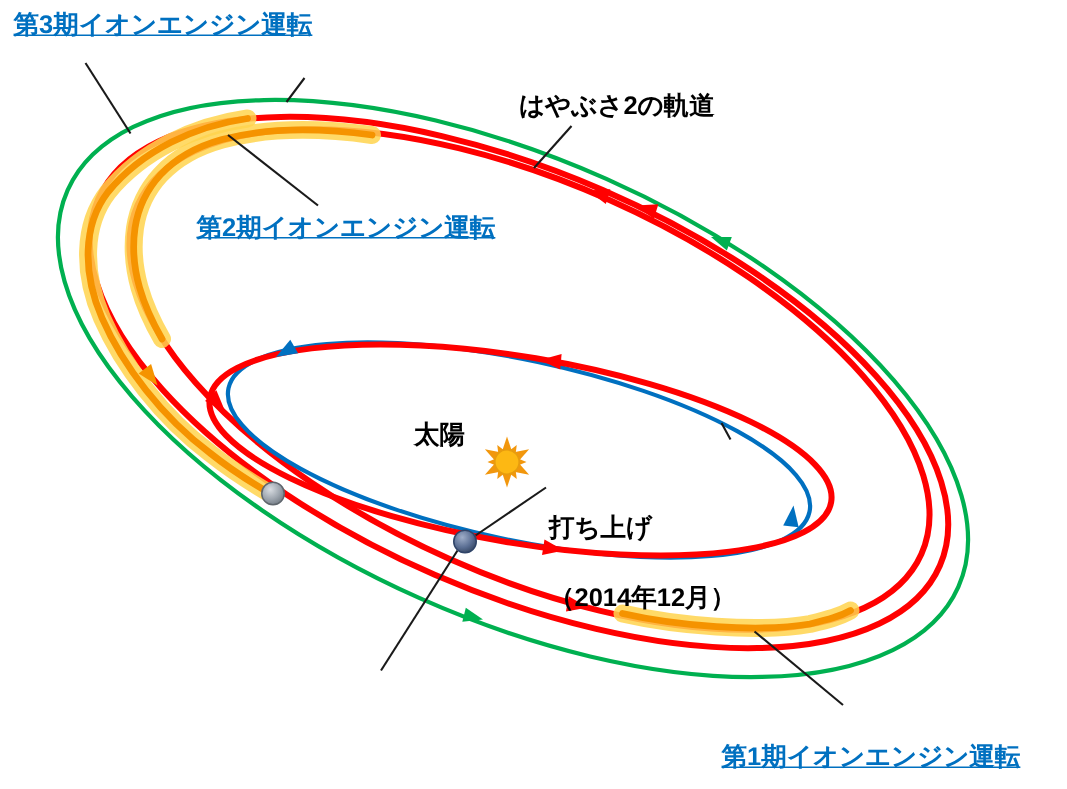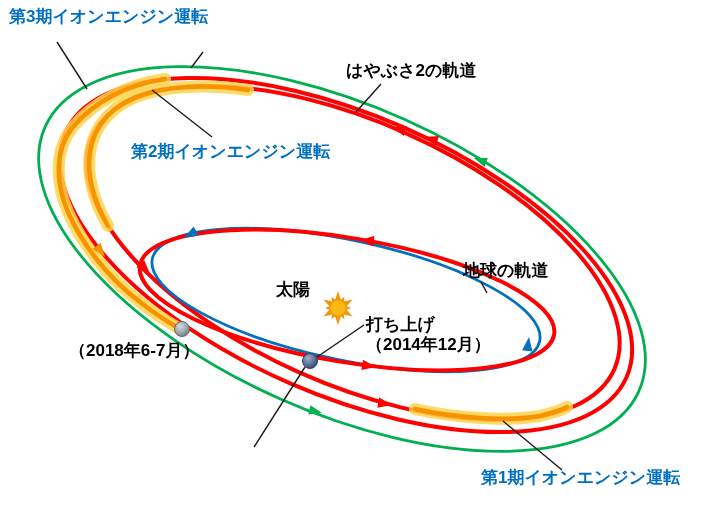--- a/index.html
+++ b/index.html
@@ -5,22 +5,22 @@
   html,body{margin:0;padding:0;background:#ffffff;}
   .stage{
     position:relative;width:711px;height:526px;background:#ffffff;overflow:hidden;
     font-family:"Liberation Sans","DejaVu Sans",sans-serif;
   }
   .diagram-svg{position:absolute;left:0;top:0;}
   .lbl{
     position:absolute;font-weight:bold;font-size:17px;line-height:20px;
     white-space:nowrap;color:#000000;
   }
-  .lbl.blue{color:#0070C0;}
-  .lbl .line{display:block;}
+  .lbl.blue{color:#0070C0;text-decoration:underline;}
+  .lbl .line{display:block;margin-top:27px;}
 </style>
 </head>
 <body>
 
 <div class="stage">
 
   <svg class="diagram-svg" width="711" height="526" viewBox="0 0 711 526">
     <defs>
       <radialGradient id="earthGrad" cx="38%" cy="32%" r="75%">
         <stop offset="0%" stop-color="#9FAEC9"></stop>
@@ -101,31 +101,29 @@
     </g>
   </svg>
 
   <div class="lbl blue" style="left:9px;top:7px">第3期イオンエンジン運転</div>
 
 
   <div class="lbl" style="left:346px;top:61px">はやぶさ2の軌道</div>
 
   <div class="lbl blue" style="left:131px;top:142px">第2期イオンエンジン運転</div>
 
-  <div class="lbl" style="left:463px;top:261px">地球の軌道</div>
 
   <div class="lbl" style="left:276px;top:280px">太陽</div>
 
   <div class="lbl" style="left:366px;top:315px">
     <span class="line">打ち上げ</span>
     <span class="line">（2014年12月）</span>
   </div>
 
   <div class="lbl" style="left:69px;top:341px">
-    <span class="line">（2018年6-7月）</span>
   </div>
 
   <div class="lbl" style="left:187px;top:453px">
   </div>
 
   <div class="lbl blue" style="left:481px;top:468px">
     <span class="line">第1期イオンエンジン運転</span>
   </div>
 
 </div>

